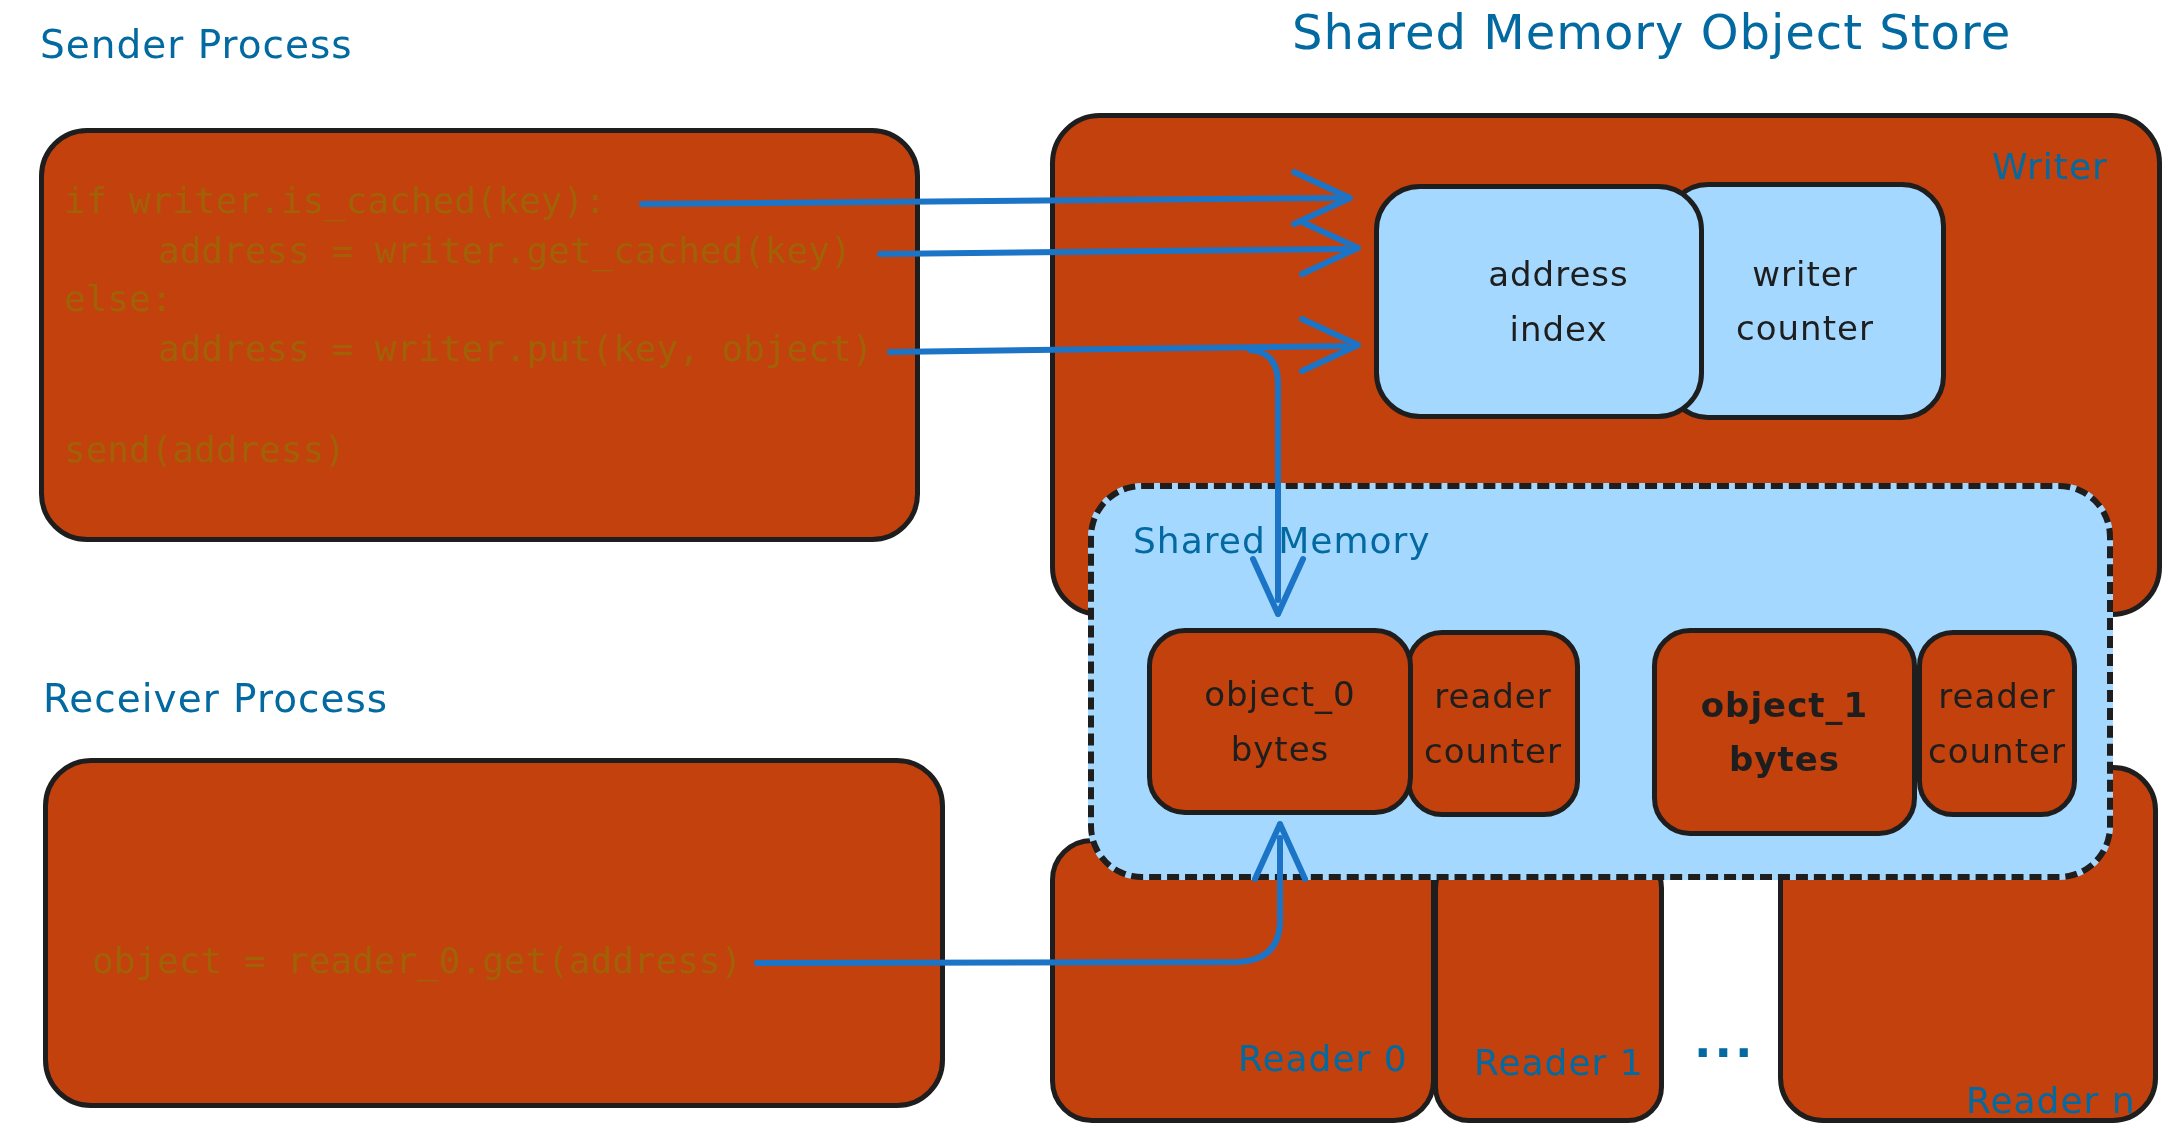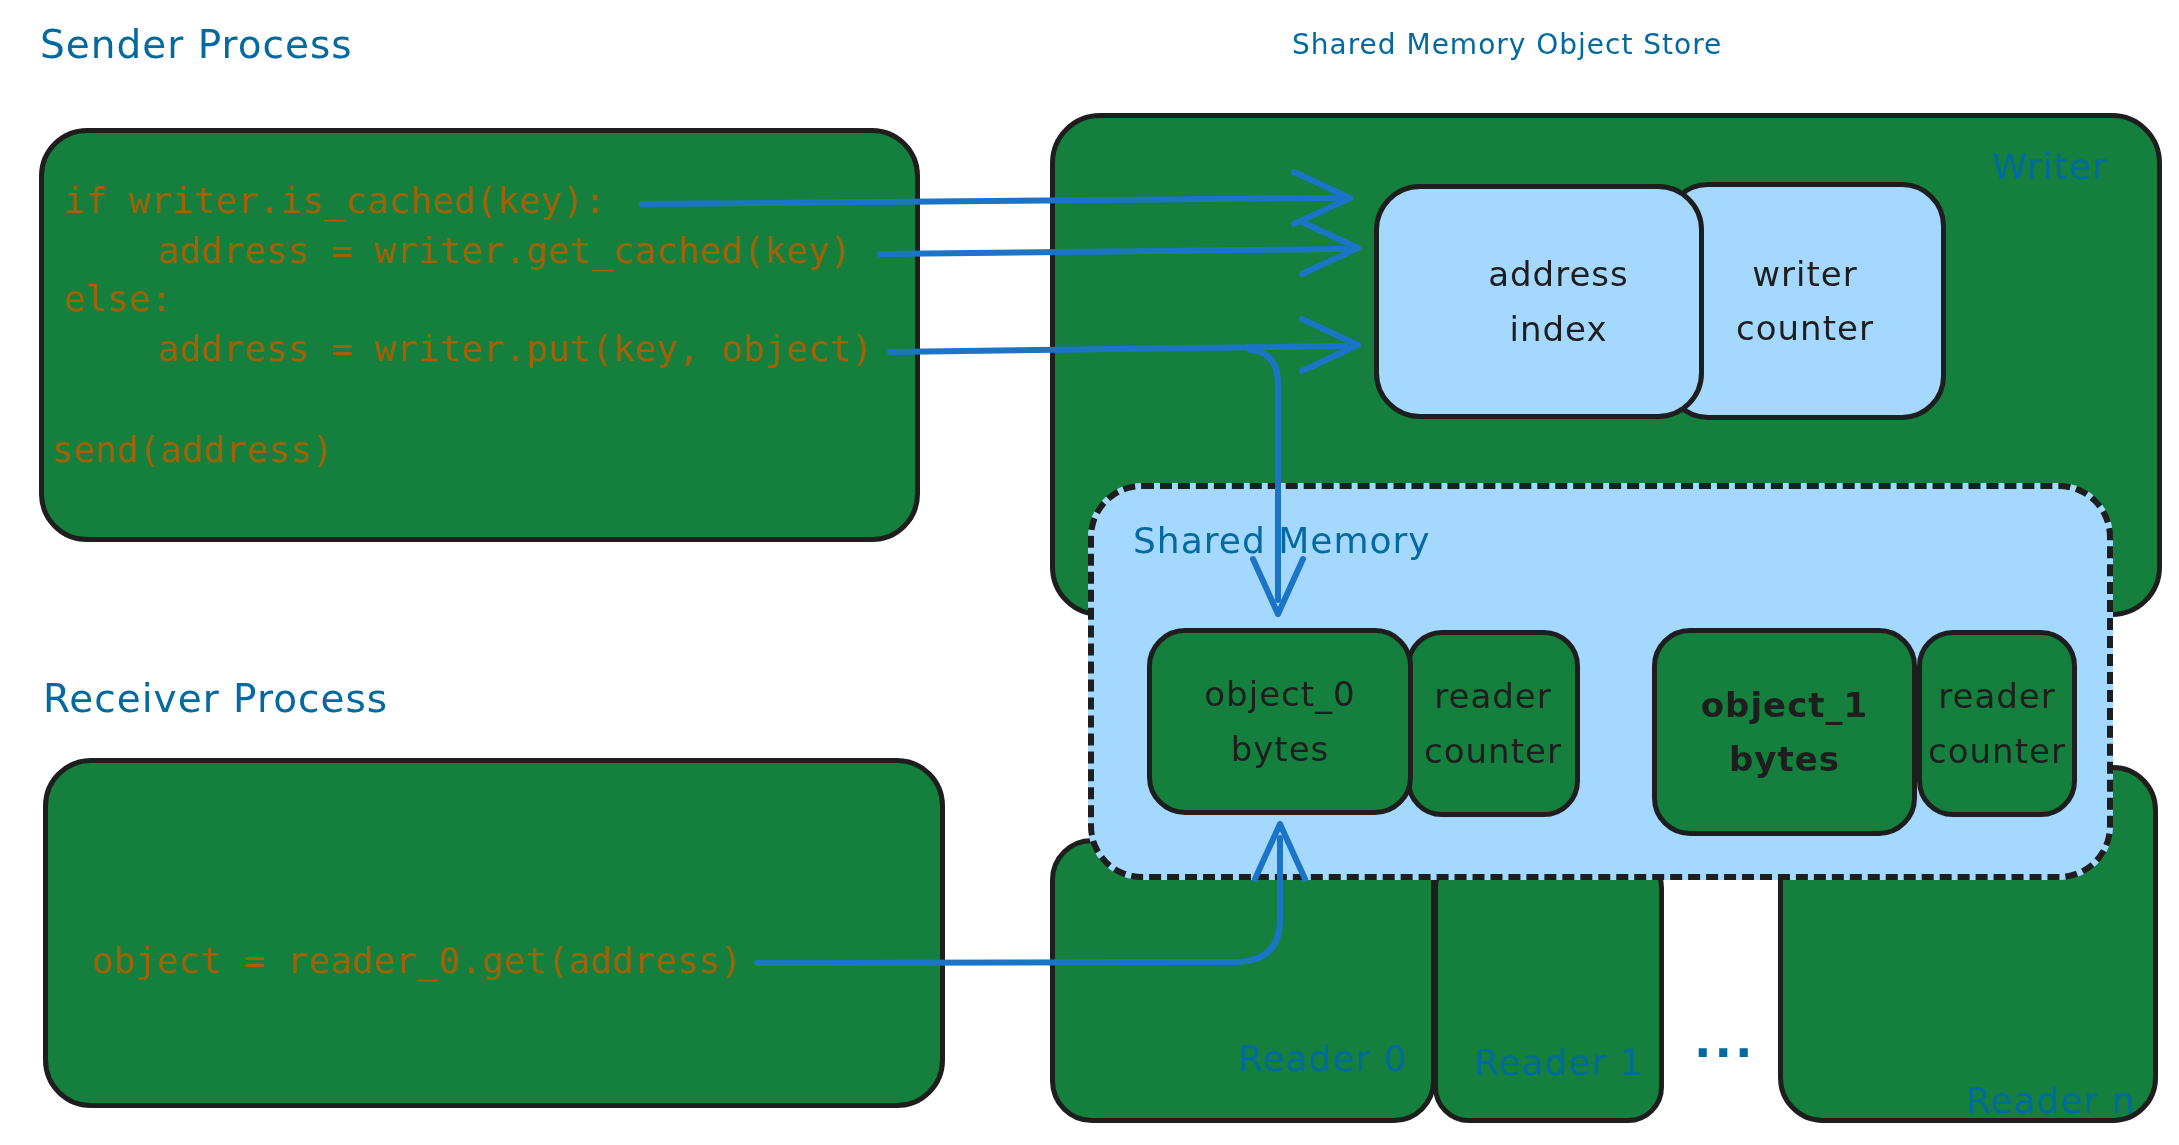--- a/index.html
+++ b/index.html
@@ -9,21 +9,21 @@
     height: 1145px;
     background: #ffffff;
     color: #1e1e1e;
     font-family: "DejaVu Sans", "Liberation Sans", sans-serif;
     overflow: hidden;
   }
   .rbox {
     position: absolute;
     box-sizing: border-box;
     border: 5px solid #1e1e1e;
-    background: #15803d;
+    background: #c2410c;
   }
   .fill-blue { background: #a5d8ff; }
   .dashed { border-style: dashed; border-width: 6px; }
   .handlabel {
     position: absolute;
     font-size: 36px;
     letter-spacing: 1px;
     white-space: nowrap;
     color: #0369a1;
   }
@@ -93,27 +93,27 @@
     <span>address</span>
     <span>index</span>
   </div>
 
   <div class="handlabel title" style="left:40px; top:22px;">Sender Process</div>
   <div class="rbox" style="left:39px; top:128px; width:881px; height:414px; border-radius:48px;"></div>
   <div class="codeline" style="left:64px; top:180px;">if writer.is_cached(key):</div>
   <div class="codeline" style="left:158px; top:230px;">address = writer.get_cached(key)</div>
   <div class="codeline" style="left:64px; top:278px;">else:</div>
   <div class="codeline" style="left:158px; top:328px;">address = writer.put(key, object)</div>
-  <div class="codeline" style="left:52px; top:429px;">send(address)</div>
+  <div class="codeline" style="left:64px; top:429px;">send(address)</div>
 
   <div class="handlabel title" style="left:43px; top:676px;">Receiver Process</div>
   <div class="rbox" style="left:43px; top:758px; width:902px; height:350px; border-radius:48px;"></div>
   <div class="codeline" style="left:92px; top:940px;">object = reader_0.get(address)</div>
 
-  <div class="handlabel title" style="left:1292px; top:28px; font-size:28px;">Shared Memory Object Store</div>
+  <div class="handlabel title" style="left:1292px; top:4px; font-size:48px;">Shared Memory Object Store</div>
 
   <svg class="overlay" width="2179" height="1145" viewBox="0 0 2179 1145" fill="none" stroke="#1c74c6" stroke-width="6" stroke-linecap="round" stroke-linejoin="round">
     <g>
       <path d="M 642 204 L 1338 198"></path>
       <path d="M 1350 198 L 1294 172 M 1350 198 L 1294 224"></path>
     </g>
     <g>
       <path d="M 880 254 L 1346 249"></path>
       <path d="M 1358 248 L 1302 222 M 1358 248 L 1302 274"></path>
     </g>

